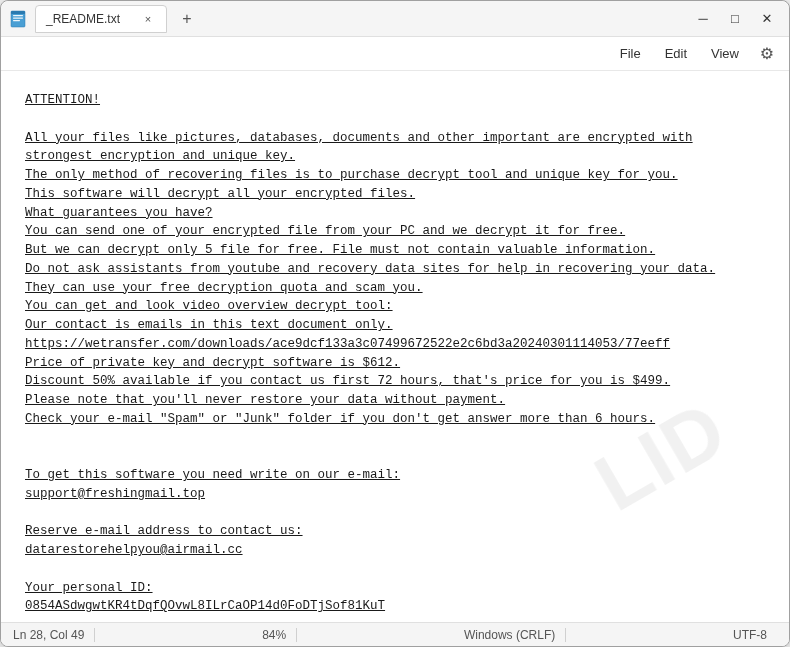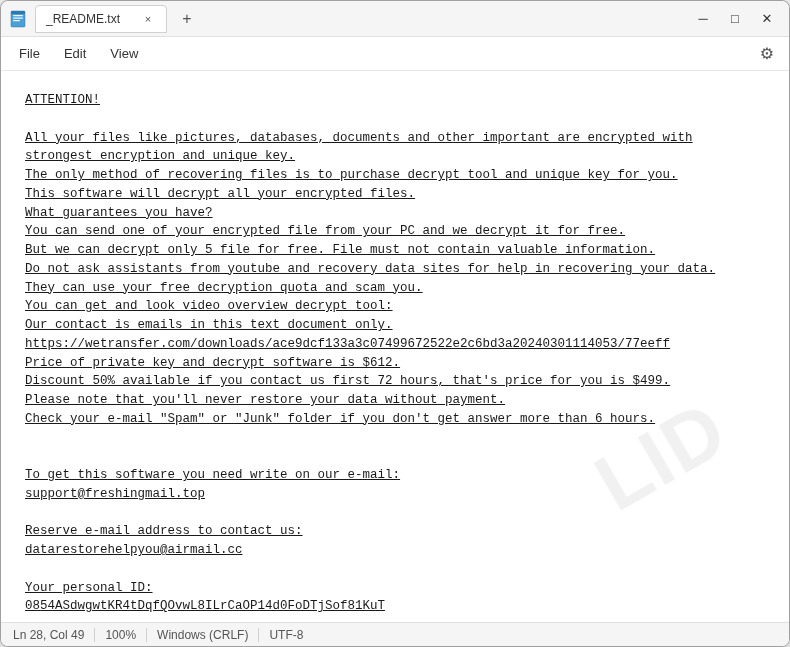--- a/index.html
+++ b/index.html
@@ -116,22 +116,22 @@
     }
 
     
     .menu-bar {
       height: 34px;
       display: flex;
       align-items: center;
       padding: 0 8px;
       border-bottom: 1px solid #e8e8e8;
       flex-shrink: 0;
-      gap: 13px;
-      justify-content: space-between;
+      gap: 4px;
+      justify-content: flex-end;
     }
 
     .menu-bar-left {
       display: flex;
       gap: 4px;
     }
 
     .menu-item {
       padding: 4px 10px;
       font-size: 13px;
@@ -194,20 +194,21 @@
       height: 24px;
       background: #f5f5f5;
       border-top: 1px solid #e0e0e0;
       display: flex;
       align-items: center;
       padding: 0 12px;
       flex-shrink: 0;
       font-size: 12px;
       color: #555;
       gap: 0;
+      justify-content: space-between;
     }
 
     .status-item {
       padding: 0 10px;
       border-right: 1px solid #d0d0d0;
     }
 
     .status-item:first-child {
       padding-left: 0;
     }
@@ -292,17 +293,17 @@
         <p>Reserve e-mail address to contact us:</p>
         <p>datarestorehelpyou@airmail.cc</p>
         <div class="blank-line"></div>
         <p>Your personal ID:</p>
         <p>0854ASdwgwtKR4tDqfQOvwL8ILrCaOP14d0FoDTjSof81KuT</p>
       </div>
   </div>
 
   <div class="status-bar">
     <div class="status-item">Ln 28, Col 49</div>
-    <div class="status-item">100%</div>
+    <div class="status-item">84%</div>
     <div class="status-item">Windows (CRLF)</div>
     <div class="status-item">UTF-8</div>
   </div>
 </div>
 
 </body></html>

